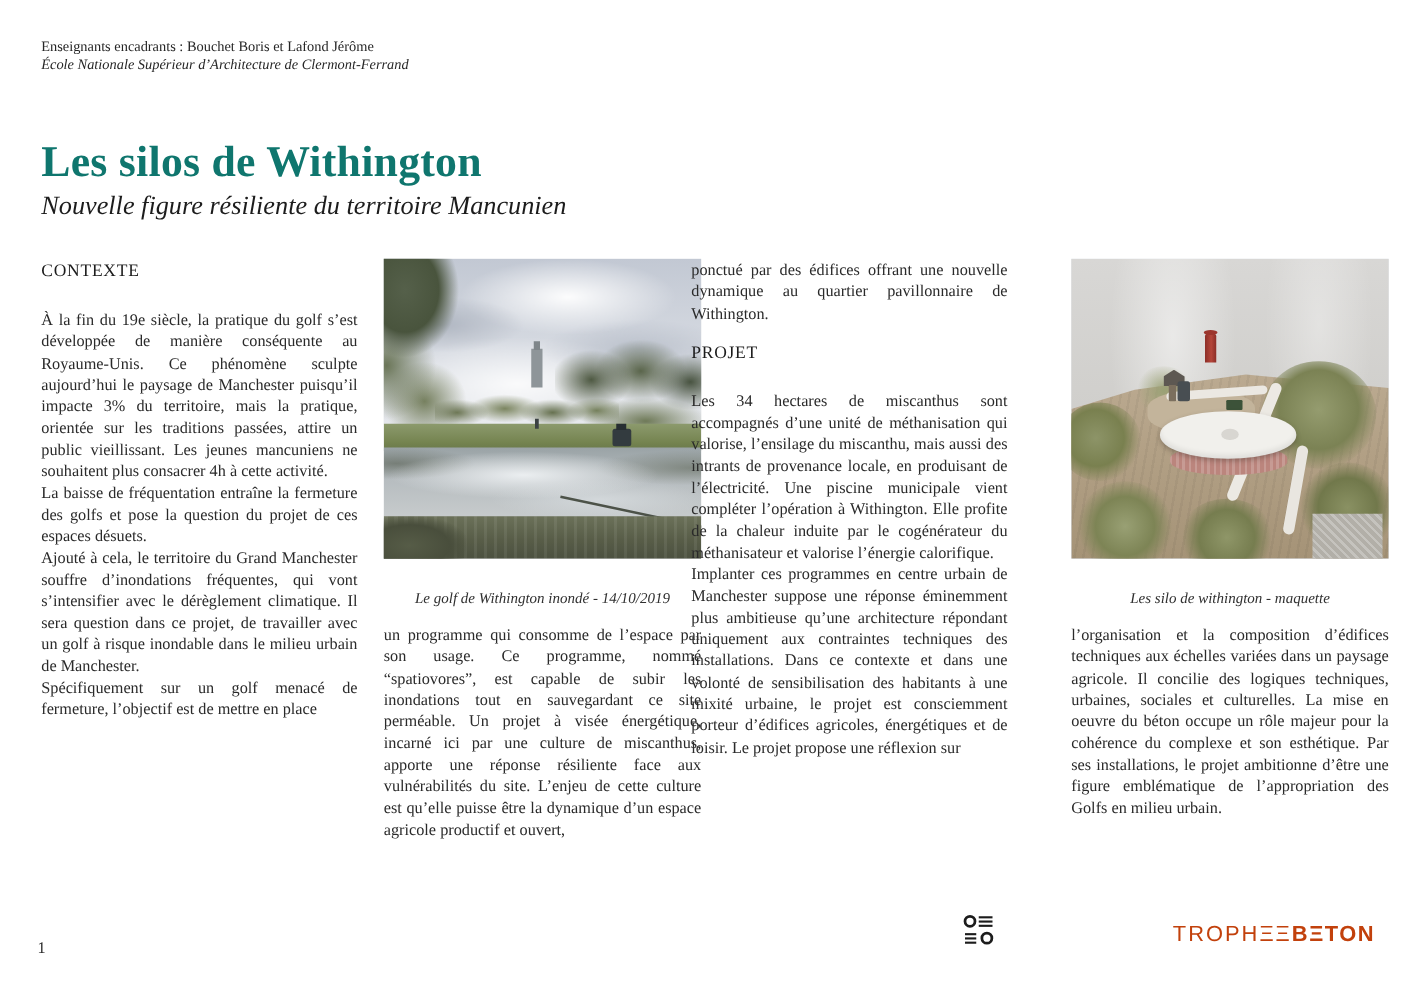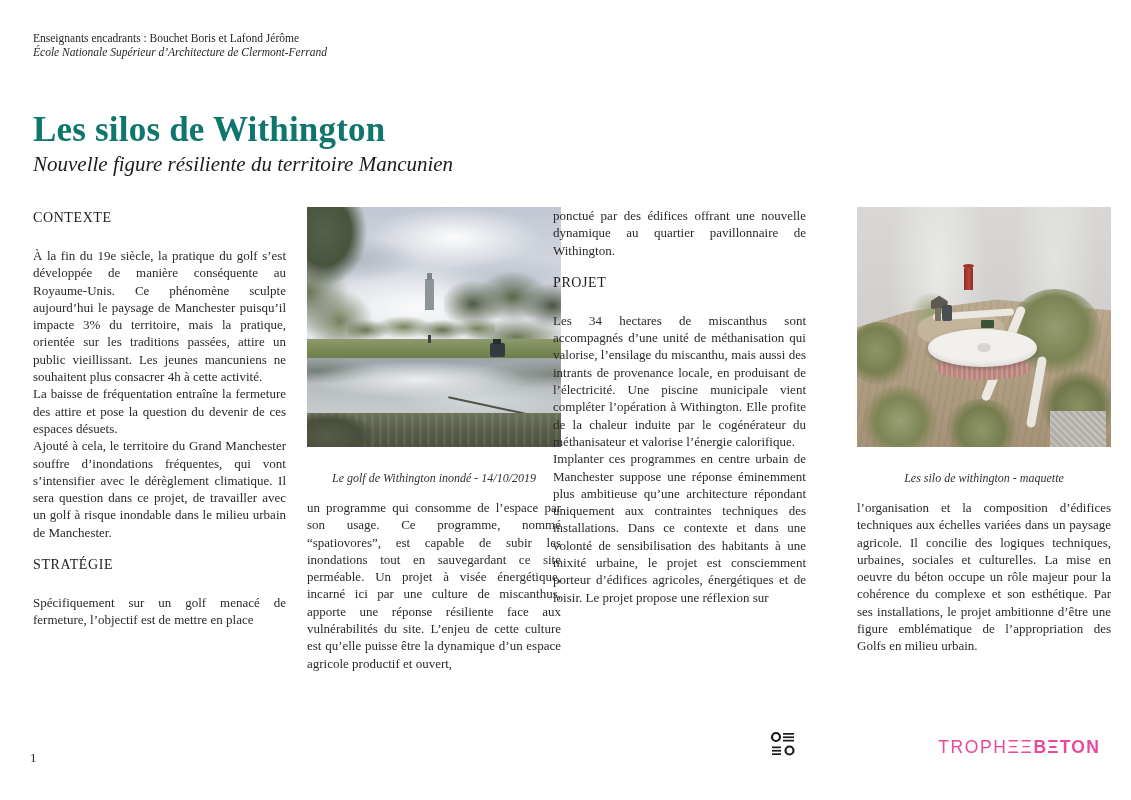--- a/index.html
+++ b/index.html
@@ -118,21 +118,21 @@
   .maq-path-h{position:absolute;left:30%;top:43.5%;width:32%;height:7px;background:#ebe8e2;transform:rotate(-4deg);border-radius:4px;}
   .maq-path-d{position:absolute;left:56%;top:40%;width:9px;height:42%;background:#ece9e3;transform:rotate(22deg);border-radius:6px;}
   .maq-path-v{position:absolute;left:69%;top:62%;width:9px;height:30%;background:#e9e6e0;transform:rotate(10deg);border-radius:5px;}
   .maq-dock{position:absolute;left:63.5%;top:56%;width:9px;height:12px;background:#e6e3dd;}
   .maq-gravel{position:absolute;left:76%;bottom:0;width:22%;height:15%;
       background:repeating-linear-gradient(45deg, rgba(255,255,255,.25) 0 2px, transparent 2px 5px), #b2afa8;}
   
   .page-num{position:absolute;left:30px;top:750px;font-size:13px;color:#2c2c2c;}
   .logo-mark{position:absolute;left:770px;top:731px;width:26px;height:26px;}
   .wordmark{position:absolute;right:31px;top:737px;font-family:"Liberation Sans","DejaVu Sans",sans-serif;
-      font-size:17.5px;letter-spacing:1.6px;color:#ec4899;white-space:nowrap;}
+      font-size:17.5px;letter-spacing:1.6px;color:#c2410c;white-space:nowrap;}
   .wm-light{font-weight:400;}
   .wm-bold{font-weight:800;letter-spacing:1.2px;}
 </style>
 </head>
 <body>
 
 <div class="sheet">
 
   <div class="hdr">
     <div class="hdr-line">Enseignants encadrants : Bouchet Boris et Lafond Jérôme</div>
@@ -140,23 +140,22 @@
   </div>
 
   <div class="title-block">
     <h1 class="main-title">Les silos de Withington</h1>
     <div class="sub-title">Nouvelle figure résiliente du territoire Mancunien</div>
   </div>
 
   <div class="col col-1">
     <div class="sec-h">CONTEXTE</div>
     <p class="body-p">À la fin du 19e siècle, la pratique du golf s’est développée de manière conséquente au Royaume-Unis. Ce phénomène sculpte aujourd’hui le paysage de Manchester puisqu’il impacte 3% du territoire, mais la pratique, orientée sur les traditions passées, attire un public vieillissant. Les jeunes mancuniens ne souhaitent plus consacrer 4h à cette activité.</p>
-    <p class="body-p">La baisse de fréquentation entraîne la fermeture des attire et pose la question du devenir de ces espaces désuets.</p>
+    <p class="body-p">La baisse de fréquentation entraîne la fermeture des golfs et pose la question du projet de ces espaces désuets.</p>
     <p class="body-p">Ajouté à cela, le territoire du Grand Manchester souffre d’inondations fréquentes, qui vont s’intensifier avec le dérèglement climatique. Il sera question dans ce projet, de travailler avec un golf à risque inondable dans le milieu urbain de Manchester.</p>
-    <div class="sec-h mid">STRATÉGIE</div>
     <p class="body-p">Spécifiquement sur un golf menacé de fermeture, l’objectif est de mettre en place</p>
   </div>
 
   <div class="col col-2">
     <div class="photo">
       <div class="golf-sky"></div>
       <div class="golf-trees-left"></div>
       <div class="golf-tower"></div>
       <div class="golf-trees-right"></div>
       <div class="golf-hedge"></div>

